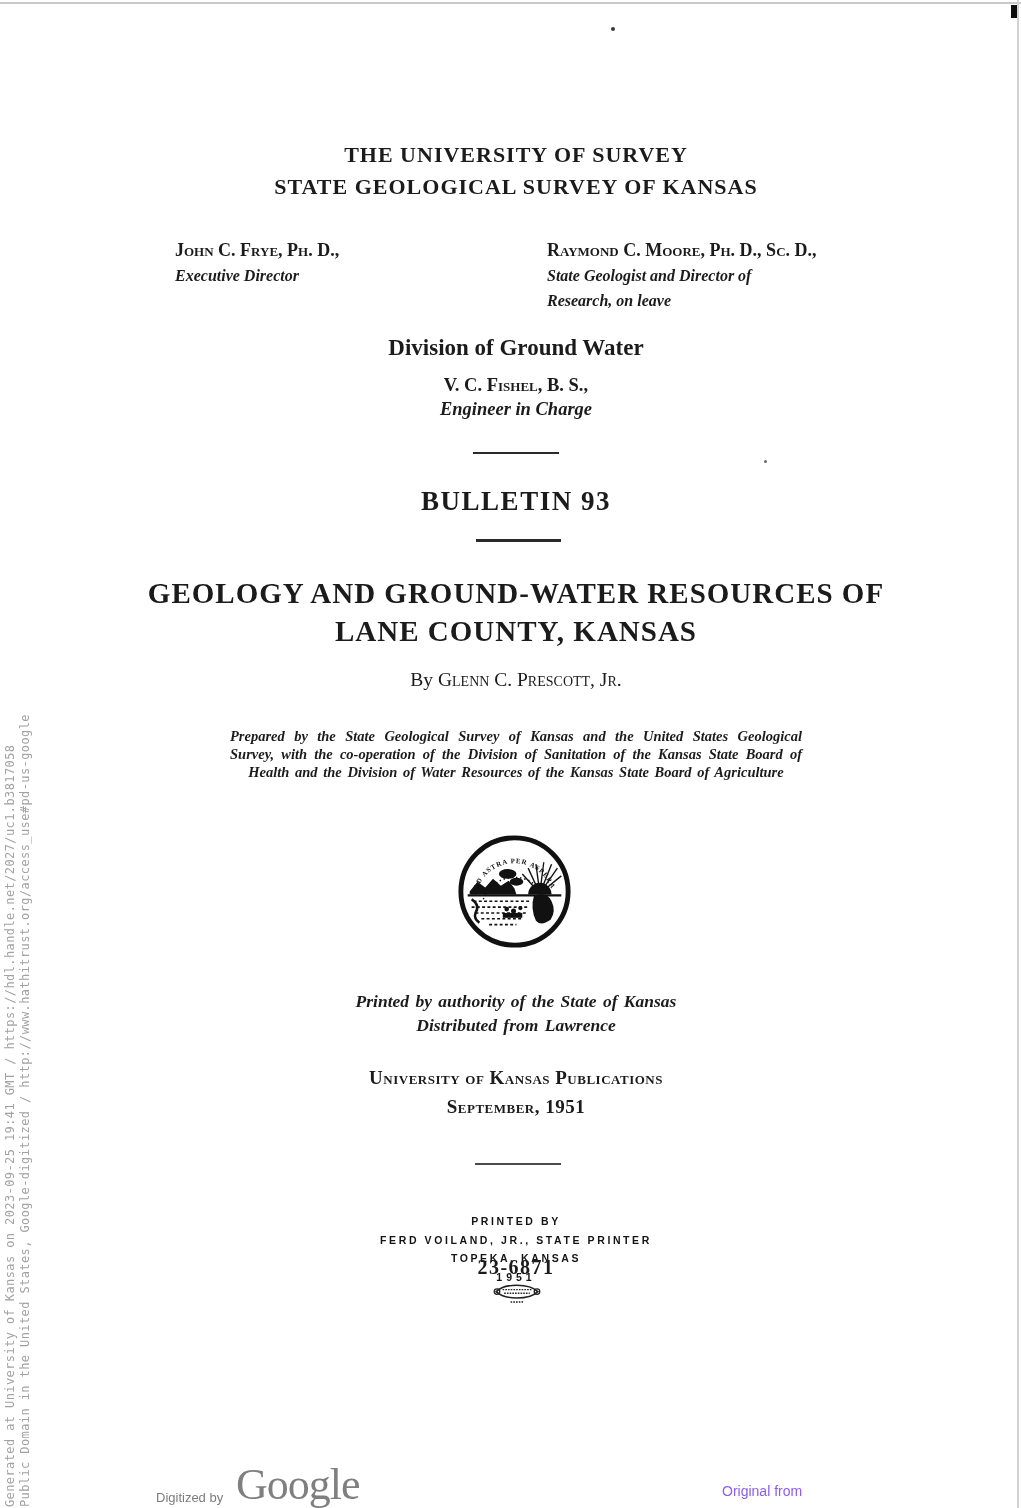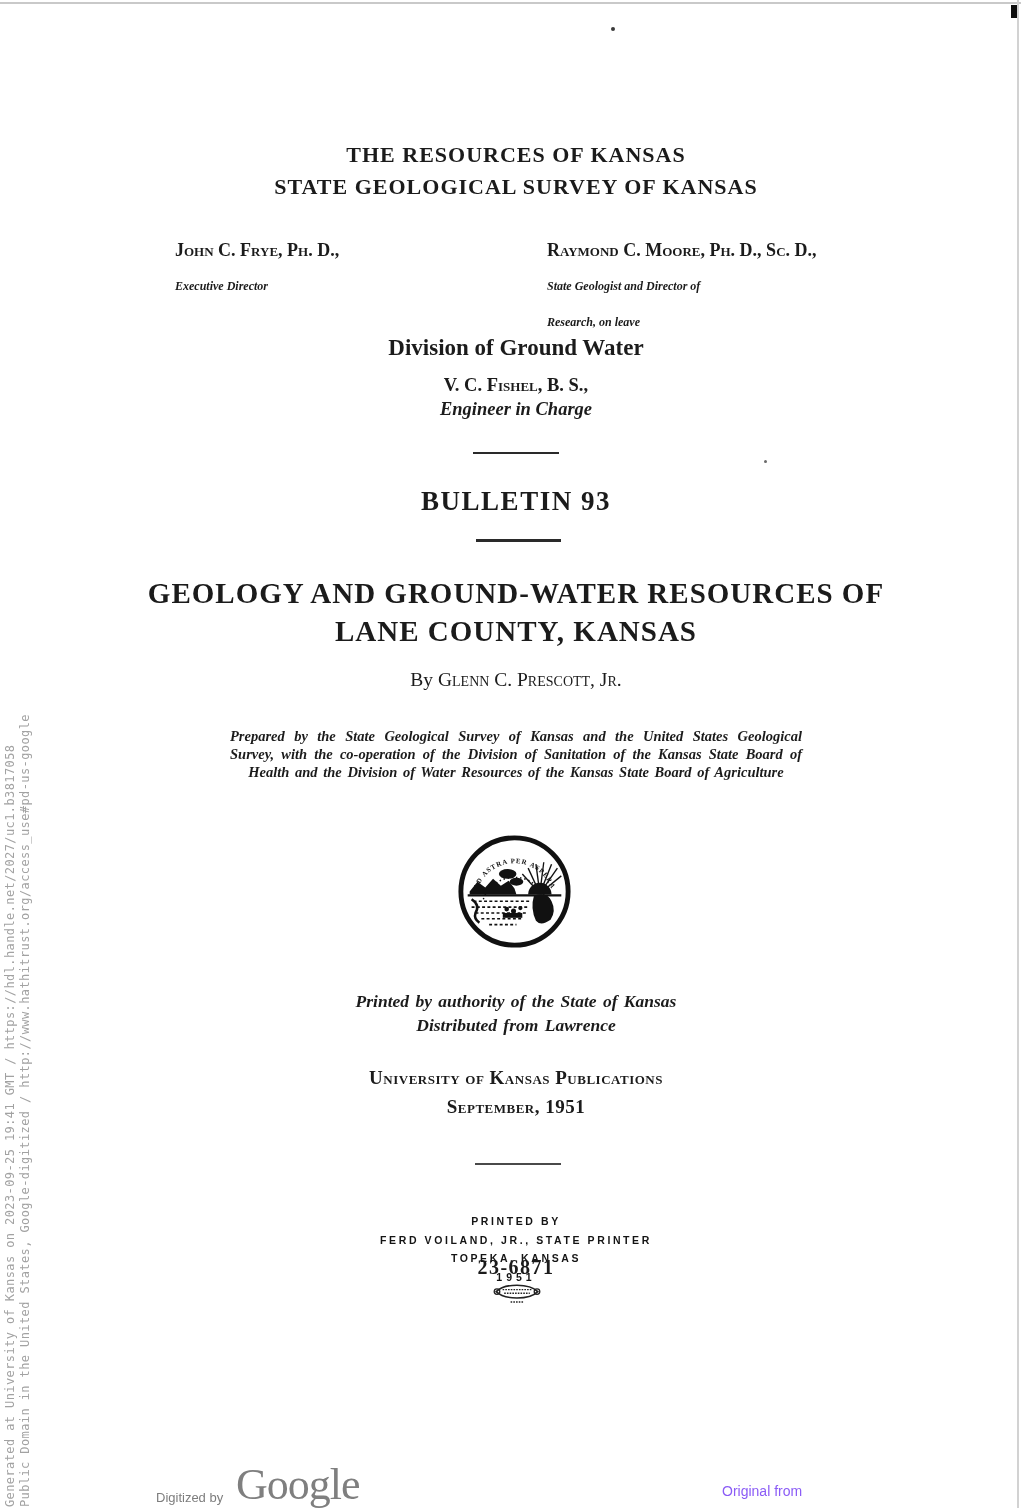--- a/index.html
+++ b/index.html
@@ -30,21 +30,21 @@
   .speck-b { left: 764px; top: 460px; width: 3px; height: 3px; background: #6a6a6a; }
 
   .centered { position: absolute; left: 11px; width: 1010px; text-align: center; }
 
   .header-block { top: 139px; font-size: 22px; font-weight: 700; line-height: 32px; letter-spacing: 1px; }
 
   .officials-col { position: absolute; top: 237px; text-align: left; }
   .officials-left { left: 175px; width: 330px; }
   .officials-right { left: 547px; width: 340px; }
   .official-name { font-variant: small-caps; font-weight: 700; font-size: 18px; line-height: 26px; }
-  .official-title { font-style: italic; font-weight: 700; font-size: 12px; line-height: 25px; margin-top: 11px; }
+  .official-title { font-style: italic; font-weight: 700; font-size: 16px; line-height: 25px; }
 
   .division-title { top: 335px; font-weight: 700; font-size: 23px; }
   .engineer-name { top: 375px; font-variant: small-caps; font-weight: 700; font-size: 18.5px; }
   .engineer-title { top: 399px; font-style: italic; font-weight: 700; font-size: 18.5px; }
 
   .rule { position: absolute; background: #2a2a2a; }
   .rule-a { left: 473px; top: 452px; width: 86px; height: 2px; }
   .rule-b { left: 476px; top: 539px; width: 85px; height: 3px; }
   .rule-c { left: 475px; top: 1163px; width: 86px; height: 2px; background: #4a4a4a; }
 
@@ -115,21 +115,21 @@
   <div class="edge-top"></div>
   <div class="edge-right"></div>
   <div class="corner-mark"></div>
   <div class="speck speck-a"></div>
   <div class="speck speck-b"></div>
 
   <div class="margin-text margin-outer">Generated at University of Kansas on 2023-09-25 19:41 GMT  /  https://hdl.handle.net/2027/uc1.b3817058</div>
   <div class="margin-text margin-inner">Public Domain in the United States, Google-digitized  /  http://www.hathitrust.org/access_use#pd-us-google</div>
 
   <div class="centered header-block">
-    <div>THE RESOURCES OF KANSAS</div>
+    <div>THE UNIVERSITY OF SURVEY</div>
     <div>STATE GEOLOGICAL SURVEY OF KANSAS</div>
   </div>
 
   <div class="officials-col officials-left">
     <div class="official-name">John C. Frye, Ph. D.,</div>
     <div class="official-title">Executive Director</div>
   </div>
   <div class="officials-col officials-right">
     <div class="official-name">Raymond C. Moore, Ph. D., Sc. D.,</div>
     <div class="official-title">State Geologist and Director of</div>

